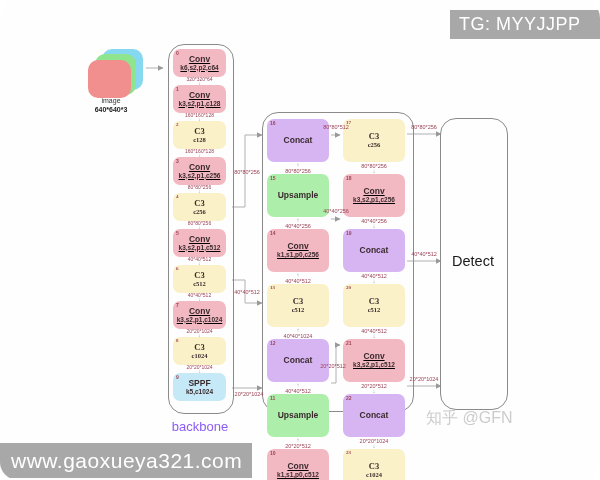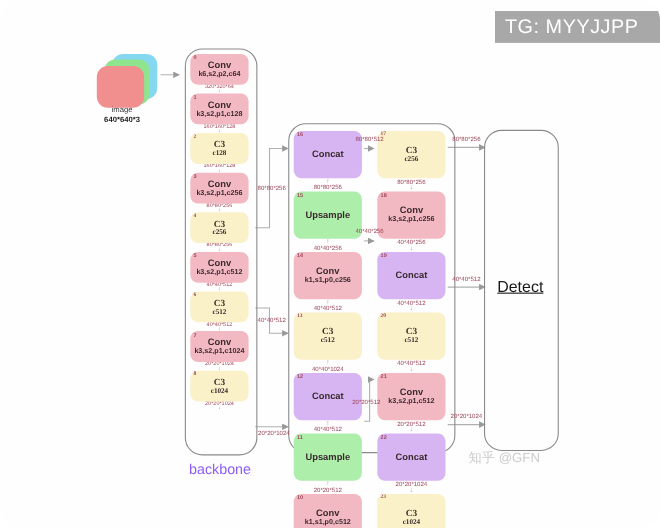--- a/index.html
+++ b/index.html
@@ -29,21 +29,21 @@
   .col{position:absolute;display:flex;flex-direction:column;}
   #backbone-col{left:4px;top:4px;width:53px;}
   #neck-col-left{left:4px;top:6px;width:62px;}
   #neck-col-right{left:80px;top:6px;width:62px;}
 
   
   .nbox{position:relative;border-radius:7px;display:flex;flex-direction:column;align-items:center;
     justify-content:center;flex:0 0 auto;}
   #backbone-col .nbox{height:28px;}
   #neck-col-left .nbox,#neck-col-right .nbox{height:43px;}
-  .nbox.conv{background:var(--conv,#f3b9c2);}
+  .nbox.conv{background:var(--conv,#f3b9c2);text-decoration:underline;}
   .nbox.c3{background:var(--c3,#faf1c8);font-family:Liberation Serif, serif;}
   .nbox.concat{background:var(--concat,#d7b5f2);}
   .nbox.upsample{background:var(--upsample,#aeeeab);}
   .nbox.sppf{background:var(--sppf,#c6e9f7);}
   .ltitle{font-size:8.5px;line-height:9px;font-weight:700;color:var(--box-text,#3a2a2d);}
   .lparams{font-size:6.5px;line-height:8px;font-weight:600;color:var(--box-text,#3a2a2d);white-space:nowrap;}
   .lnum{position:absolute;top:1px;left:3px;font-size:5px;font-weight:700;color:var(--dim-text,#9c4356);}
 
   
   .gap{display:flex;flex-direction:column;align-items:center;justify-content:center;flex:0 0 auto;}
@@ -58,23 +58,23 @@
   .dimlabel{position:absolute;transform:translate(-50%,-50%);font-size:5.5px;color:var(--dim-text,#9c4356);
     white-space:nowrap;z-index:3;}
 
   
   .section-label{position:absolute;width:90px;text-align:center;font-size:13px;color:#8b5cf6;z-index:4;}
   #label-backbone{left:155px;top:419px;}
   #label-neck{left:292px;top:419px;}
   #label-head{left:431px;top:421px;}
 
   #detect-label{position:absolute;left:440px;top:253px;width:66px;text-align:center;
-    font-size:14.5px;color:#1a1a1a;z-index:3;text-decoration:underline;}
-
-  #watermark{position:absolute;left:426px;top:408px;width:120px;font-size:12px;color:var(--watermark,#cccccc);z-index:1;}
+    font-size:14.5px;color:#1a1a1a;z-index:3;}
+
+  #watermark{position:absolute;left:426px;top:408px;width:120px;font-size:16px;color:var(--watermark,#cccccc);z-index:1;}
 
   #connector-svg{position:absolute;left:0;top:0;z-index:1;}
 </style>
 </head>
 <body>
 
 <div id="page">
 
   <svg id="connector-svg" width="600" height="480">
     <defs>
@@ -90,20 +90,21 @@
       <polyline points="331,135 340,135" marker-end="url(#arr)"></polyline>
       <polyline points="331,219 340,219" marker-end="url(#arr)"></polyline>
       <polyline points="331,383 336,383 336,345 340,345" marker-end="url(#arr)"></polyline>
       <polyline points="407,134 441,134" marker-end="url(#arr)"></polyline>
       <polyline points="407,261 441,261" marker-end="url(#arr)"></polyline>
       <polyline points="407,386 441,386" marker-end="url(#arr)"></polyline>
     </g>
   </svg>
 
   <div class="banner" id="banner-top">TG: MYYJJPP</div>
+  <div class="banner" id="banner-bottom">www.gaoxueya321.com</div>
 
   <div>
     <div class="sq" id="sq-back"></div>
     <div class="sq" id="sq-mid"></div>
     <div class="sq" id="sq-front"></div>
   </div>
   <div id="image-label">image</div>
   <div id="image-dims">640*640*3</div>
 
   <div class="panel" id="backbone-panel">
@@ -181,20 +182,25 @@
           <span class="garrow">↓</span>
         </div>
         <div class="nbox c3">
           <span class="lnum">8</span>
           <div class="ltitle">C3</div>
           <div class="lparams">c1024</div>
         </div>
         <div class="gap">
           <span class="gdim">20*20*1024</span>
           <span class="garrow">↓</span>
+        </div>
+        <div class="nbox sppf">
+          <span class="lnum">9</span>
+          <div class="ltitle">SPPF</div>
+          <div class="lparams">k5,c1024</div>
         </div>
       </div>
   </div>
 
   <div class="panel" id="neck-panel">
     <div class="col" id="neck-col-left">
         <div class="nbox concat">
           <span class="lnum">16</span>
           <div class="ltitle">Concat</div>
         </div>

